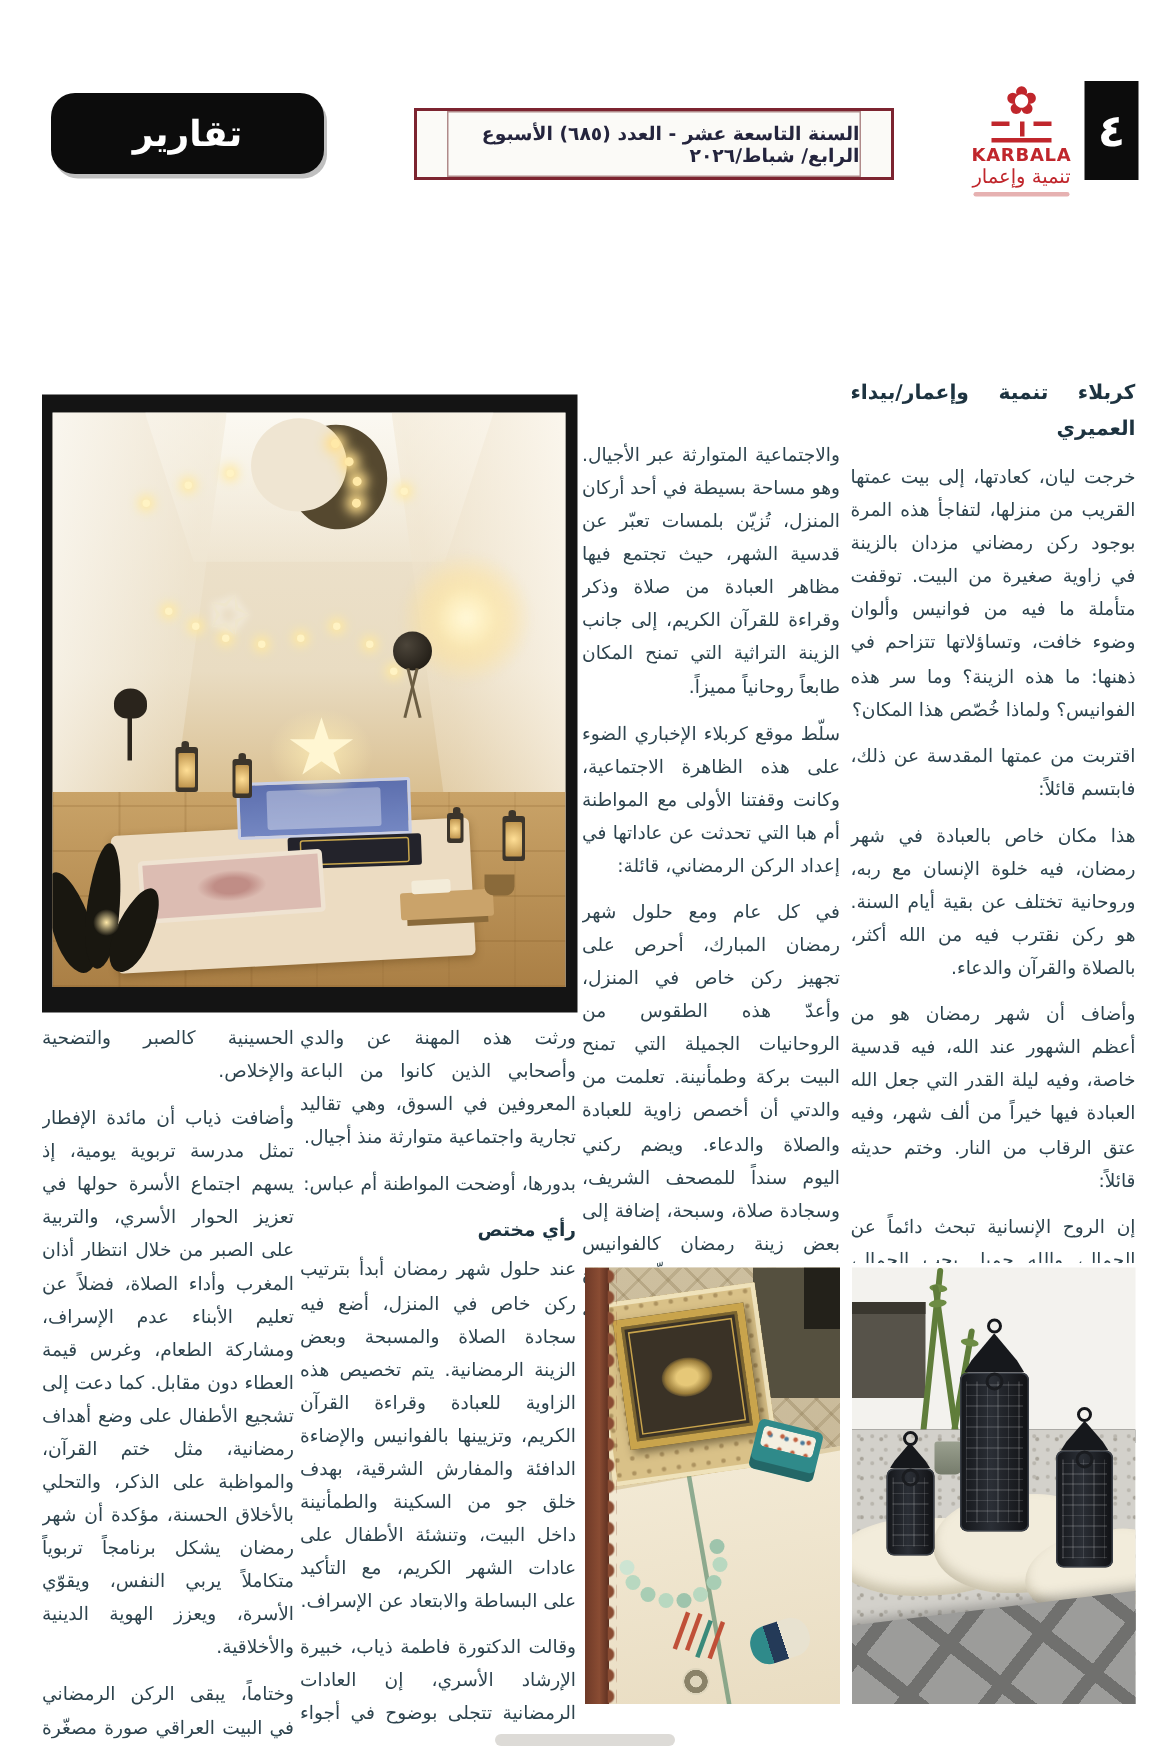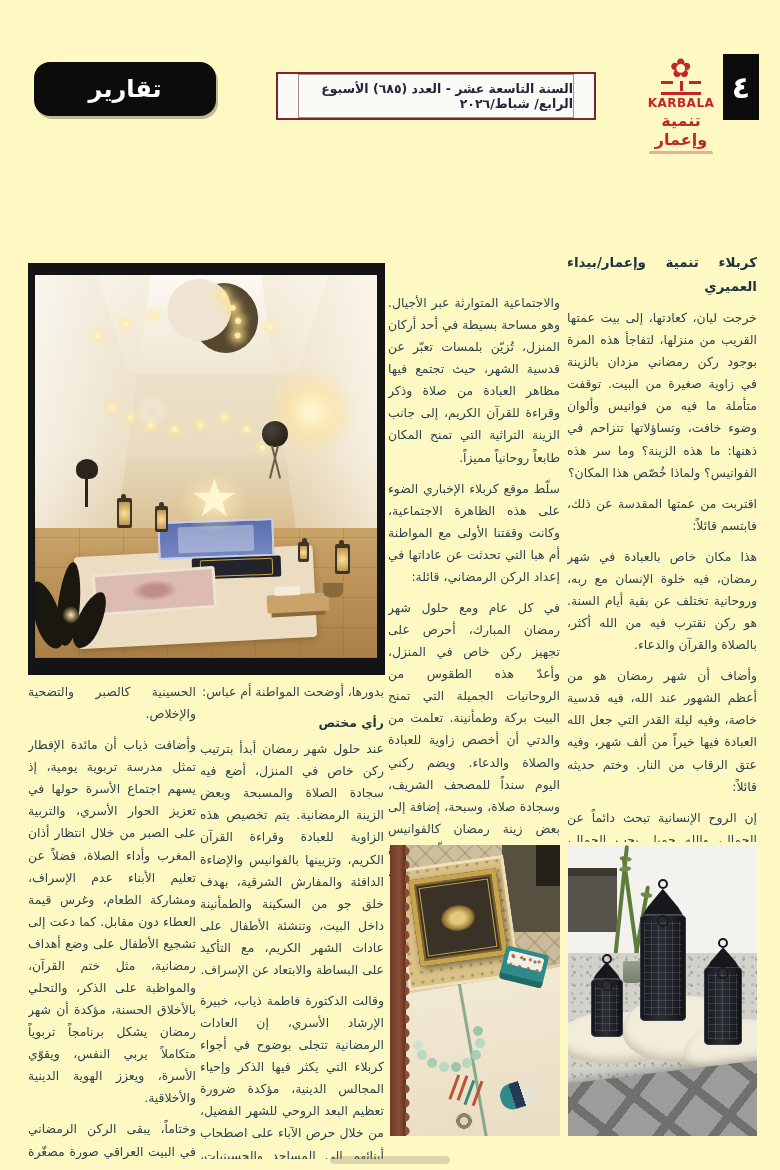--- a/index.html
+++ b/index.html
@@ -1,18 +1,18 @@
 <!DOCTYPE html>
 <html lang="ar"><head>
 <meta charset="utf-8">
 <style>
   * { margin:0; padding:0; box-sizing:border-box; }
   html,body { width:780px; }
   body { font-family:"DejaVu Sans", sans-serif; background:#e9e7e2; }
-  .page { position:relative; width:780px; height:1170px; background:#fef9c3; overflow:hidden; }
+  .page { position:relative; width:780px; height:1170px; background:#ffffff; overflow:hidden; }
 
   
   .section-tag {
     position:absolute; left:34px; top:62px; width:182px; height:54px;
     background:#0c0c0c; border-radius:16px; color:#fff;
     display:flex; align-items:center; justify-content:center;
     font-size:24px; font-weight:bold; box-shadow:2px 3px 0 rgba(0,0,0,.25);
   }
   .issue-box {
     position:absolute; left:276px; top:72px; width:320px; height:48px;
@@ -26,21 +26,21 @@
   }
   .logo { position:absolute; left:641px; top:56px; width:80px; text-align:center; color:#c0262c; }
   .logo .flower { font-size:26px; line-height:24px; }
   .logo .kufic { width:40px; height:14px; margin:1px auto 1px;
     background:
       linear-gradient(#c0262c,#c0262c) left top/12px 3px no-repeat,
       linear-gradient(#c0262c,#c0262c) right top/12px 3px no-repeat,
       linear-gradient(#c0262c,#c0262c) center bottom/40px 3px no-repeat,
       linear-gradient(#c0262c,#c0262c) center top/3px 10px no-repeat; }
   .logo .brand { font-size:12px; font-weight:bold; letter-spacing:.5px; }
-  .logo .tagline { font-size:16px; font-weight:bold; margin-top:1px; }
+  .logo .tagline { font-size:13px; font-weight:normal; margin-top:1px; }
   .logo .microline { height:3px; width:64px; margin:2px auto 0; background:#d67d7d; opacity:.6; border-radius:2px; }
   .pageno-box {
     position:absolute; left:723px; top:54px; width:36px; height:66px;
     background:#0c0c0c; color:#fff; display:flex; align-items:center; justify-content:center;
     font-size:30px; font-weight:bold;
   }
 
   
   .kicker {
     position:absolute; top:146px; left:0; width:100%; text-align:center;
@@ -281,20 +281,21 @@
       <p class="para body">هذا مكان خاص بالعبادة في شهر رمضان، فيه خلوة الإنسان مع ربه، وروحانية تختلف عن بقية أيام السنة. هو ركن نقترب فيه من الله أكثر، بالصلاة والقرآن والدعاء.</p>
       <p class="para body">وأضاف أن شهر رمضان هو من أعظم الشهور عند الله، فيه قدسية خاصة، وفيه ليلة القدر التي جعل الله العبادة فيها خيراً من ألف شهر، وفيه عتق الرقاب من النار. وختم حديثه قائلاً:</p>
       <p class="para body">إن الروح الإنسانية تبحث دائماً عن الجمال، والله جميل يحب الجمال، ولذلك نُزيّن هذا الركن ليكون جمال المكان طريقاً إلى صفاء الروح.</p>
     </div>
   <div class="col" id="col-2">
       <p class="para body">والاجتماعية المتوارثة عبر الأجيال. وهو مساحة بسيطة في أحد أركان المنزل، تُزيّن بلمسات تعبّر عن قدسية الشهر، حيث تجتمع فيها مظاهر العبادة من صلاة وذكر وقراءة للقرآن الكريم، إلى جانب الزينة التراثية التي تمنح المكان طابعاً روحانياً مميزاً.</p>
       <p class="para body">سلّط موقع كربلاء الإخباري الضوء على هذه الظاهرة الاجتماعية، وكانت وقفتنا الأولى مع المواطنة أم هبا التي تحدثت عن عاداتها في إعداد الركن الرمضاني، قائلة:</p>
       <p class="para body">في كل عام ومع حلول شهر رمضان المبارك، أحرص على تجهيز ركن خاص في المنزل، وأعدّ هذه الطقوس من الروحانيات الجميلة التي تمنح البيت بركة وطمأنينة. تعلمت من والدتي أن أخصص زاوية للعبادة والصلاة والدعاء. ويضم ركني اليوم سنداً للمصحف الشريف، وسجادة صلاة، وسبحة، إضافة إلى بعض زينة رمضان كالفوانيس والإضاءة الخافتة، وسلّة صغيرة للتمر. هذه الأشياء تمنحني طاقة روحية وشعوراً مختلفاً بقدوم الشهر الفضيل، ومعظم هذه المستلزمات أشتريها من سوق الدهان في كربلاء المقدسة.</p>
     </div>
   <div class="col" id="col-3">
+      <p class="para body">ورثت هذه المهنة عن والدي وأصحابي الذين كانوا من الباعة المعروفين في السوق، وهي تقاليد تجارية واجتماعية متوارثة منذ أجيال.</p>
       <p class="para body">بدورها، أوضحت المواطنة أم عباس:</p>
       <p class="para subhead">رأي مختص</p>
       <p class="para body">عند حلول شهر رمضان أبدأ بترتيب ركن خاص في المنزل، أضع فيه سجادة الصلاة والمسبحة وبعض الزينة الرمضانية. يتم تخصيص هذه الزاوية للعبادة وقراءة القرآن الكريم، وتزيينها بالفوانيس والإضاءة الدافئة والمفارش الشرقية، بهدف خلق جو من السكينة والطمأنينة داخل البيت، وتنشئة الأطفال على عادات الشهر الكريم، مع التأكيد على البساطة والابتعاد عن الإسراف.</p>
       <p class="para body">وقالت الدكتورة فاطمة ذياب، خبيرة الإرشاد الأسري، إن العادات الرمضانية تتجلى بوضوح في أجواء كربلاء التي يكثر فيها الذكر وإحياء المجالس الدينية، مؤكدة ضرورة تعظيم البعد الروحي للشهر الفضيل، من خلال حرص الآباء على اصطحاب أبنائهم إلى المساجد والحسينيات، وتعليمهم آداب الصيام، التي لا تقتصر على الامتناع عن الطعام والشراب فحسب، بل تشمل ضبط اللسان والسلوك، وربط الصيام بالقيم</p>
     </div>
   <div class="col" id="col-4">
       <p class="para body">الحسينية كالصبر والتضحية والإخلاص.</p>
       <p class="para body">وأضافت ذياب أن مائدة الإفطار تمثل مدرسة تربوية يومية، إذ يسهم اجتماع الأسرة حولها في تعزيز الحوار الأسري، والتربية على الصبر من خلال انتظار أذان المغرب وأداء الصلاة، فضلاً عن تعليم الأبناء عدم الإسراف، ومشاركة الطعام، وغرس قيمة العطاء دون مقابل. كما دعت إلى تشجيع الأطفال على وضع أهداف رمضانية، مثل ختم القرآن، والمواظبة على الذكر، والتحلي بالأخلاق الحسنة، مؤكدة أن شهر رمضان يشكل برنامجاً تربوياً متكاملاً يربي النفس، ويقوّي الأسرة، ويعزز الهوية الدينية والأخلاقية.</p>
       <p class="para body">وختاماً، يبقى الركن الرمضاني في البيت العراقي صورة مصغّرة لروح الأسرة، حيث تمتزج العبادة بالعادات الأصيلة، ليكون رمزاً للتقارب الأسري والتذكير اليومي بفضل الشهر الكريم، فهو يجمع بين العبادة والتأمل، ويعزز روح التكافل والتراحم داخل الأسرة والمجتمع، والحب والتسامح وصلة الرحم، لتتحول زوايا المنازل إلى مساحات نور وطمأنينة تعكس إيمان أهلها وحبهم لهذا الشهر الفضيل.</p>
     </div>

